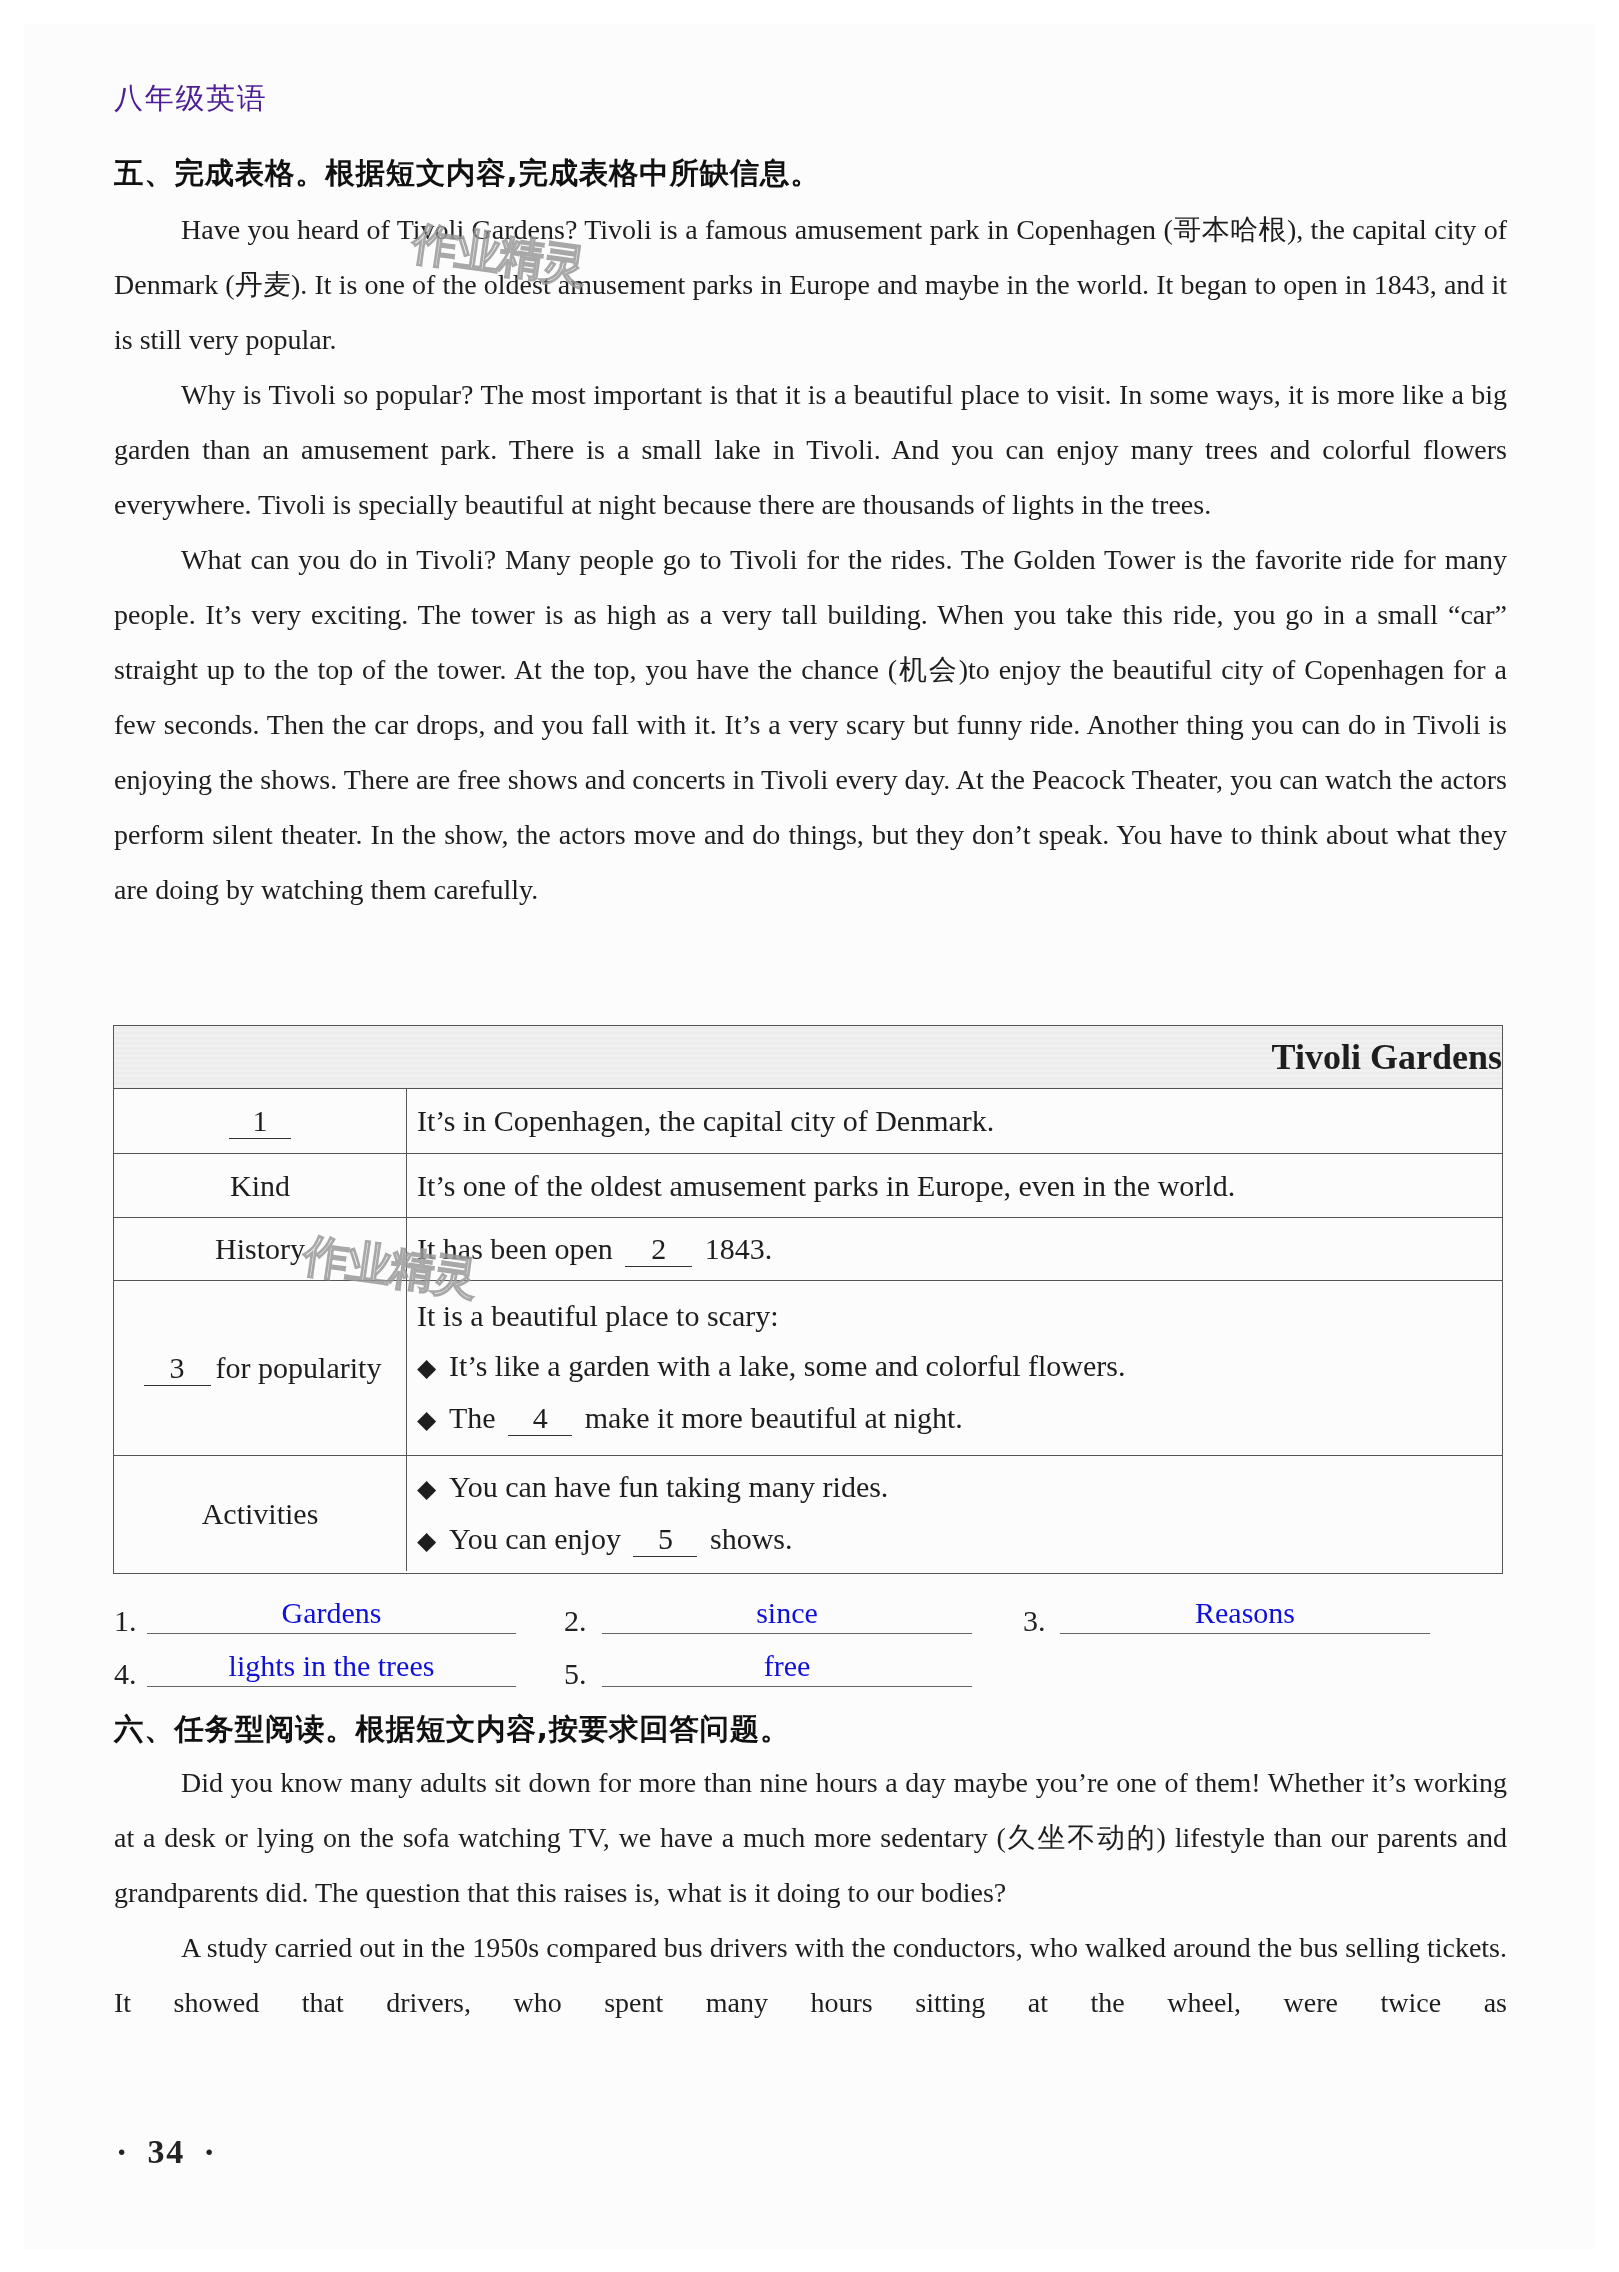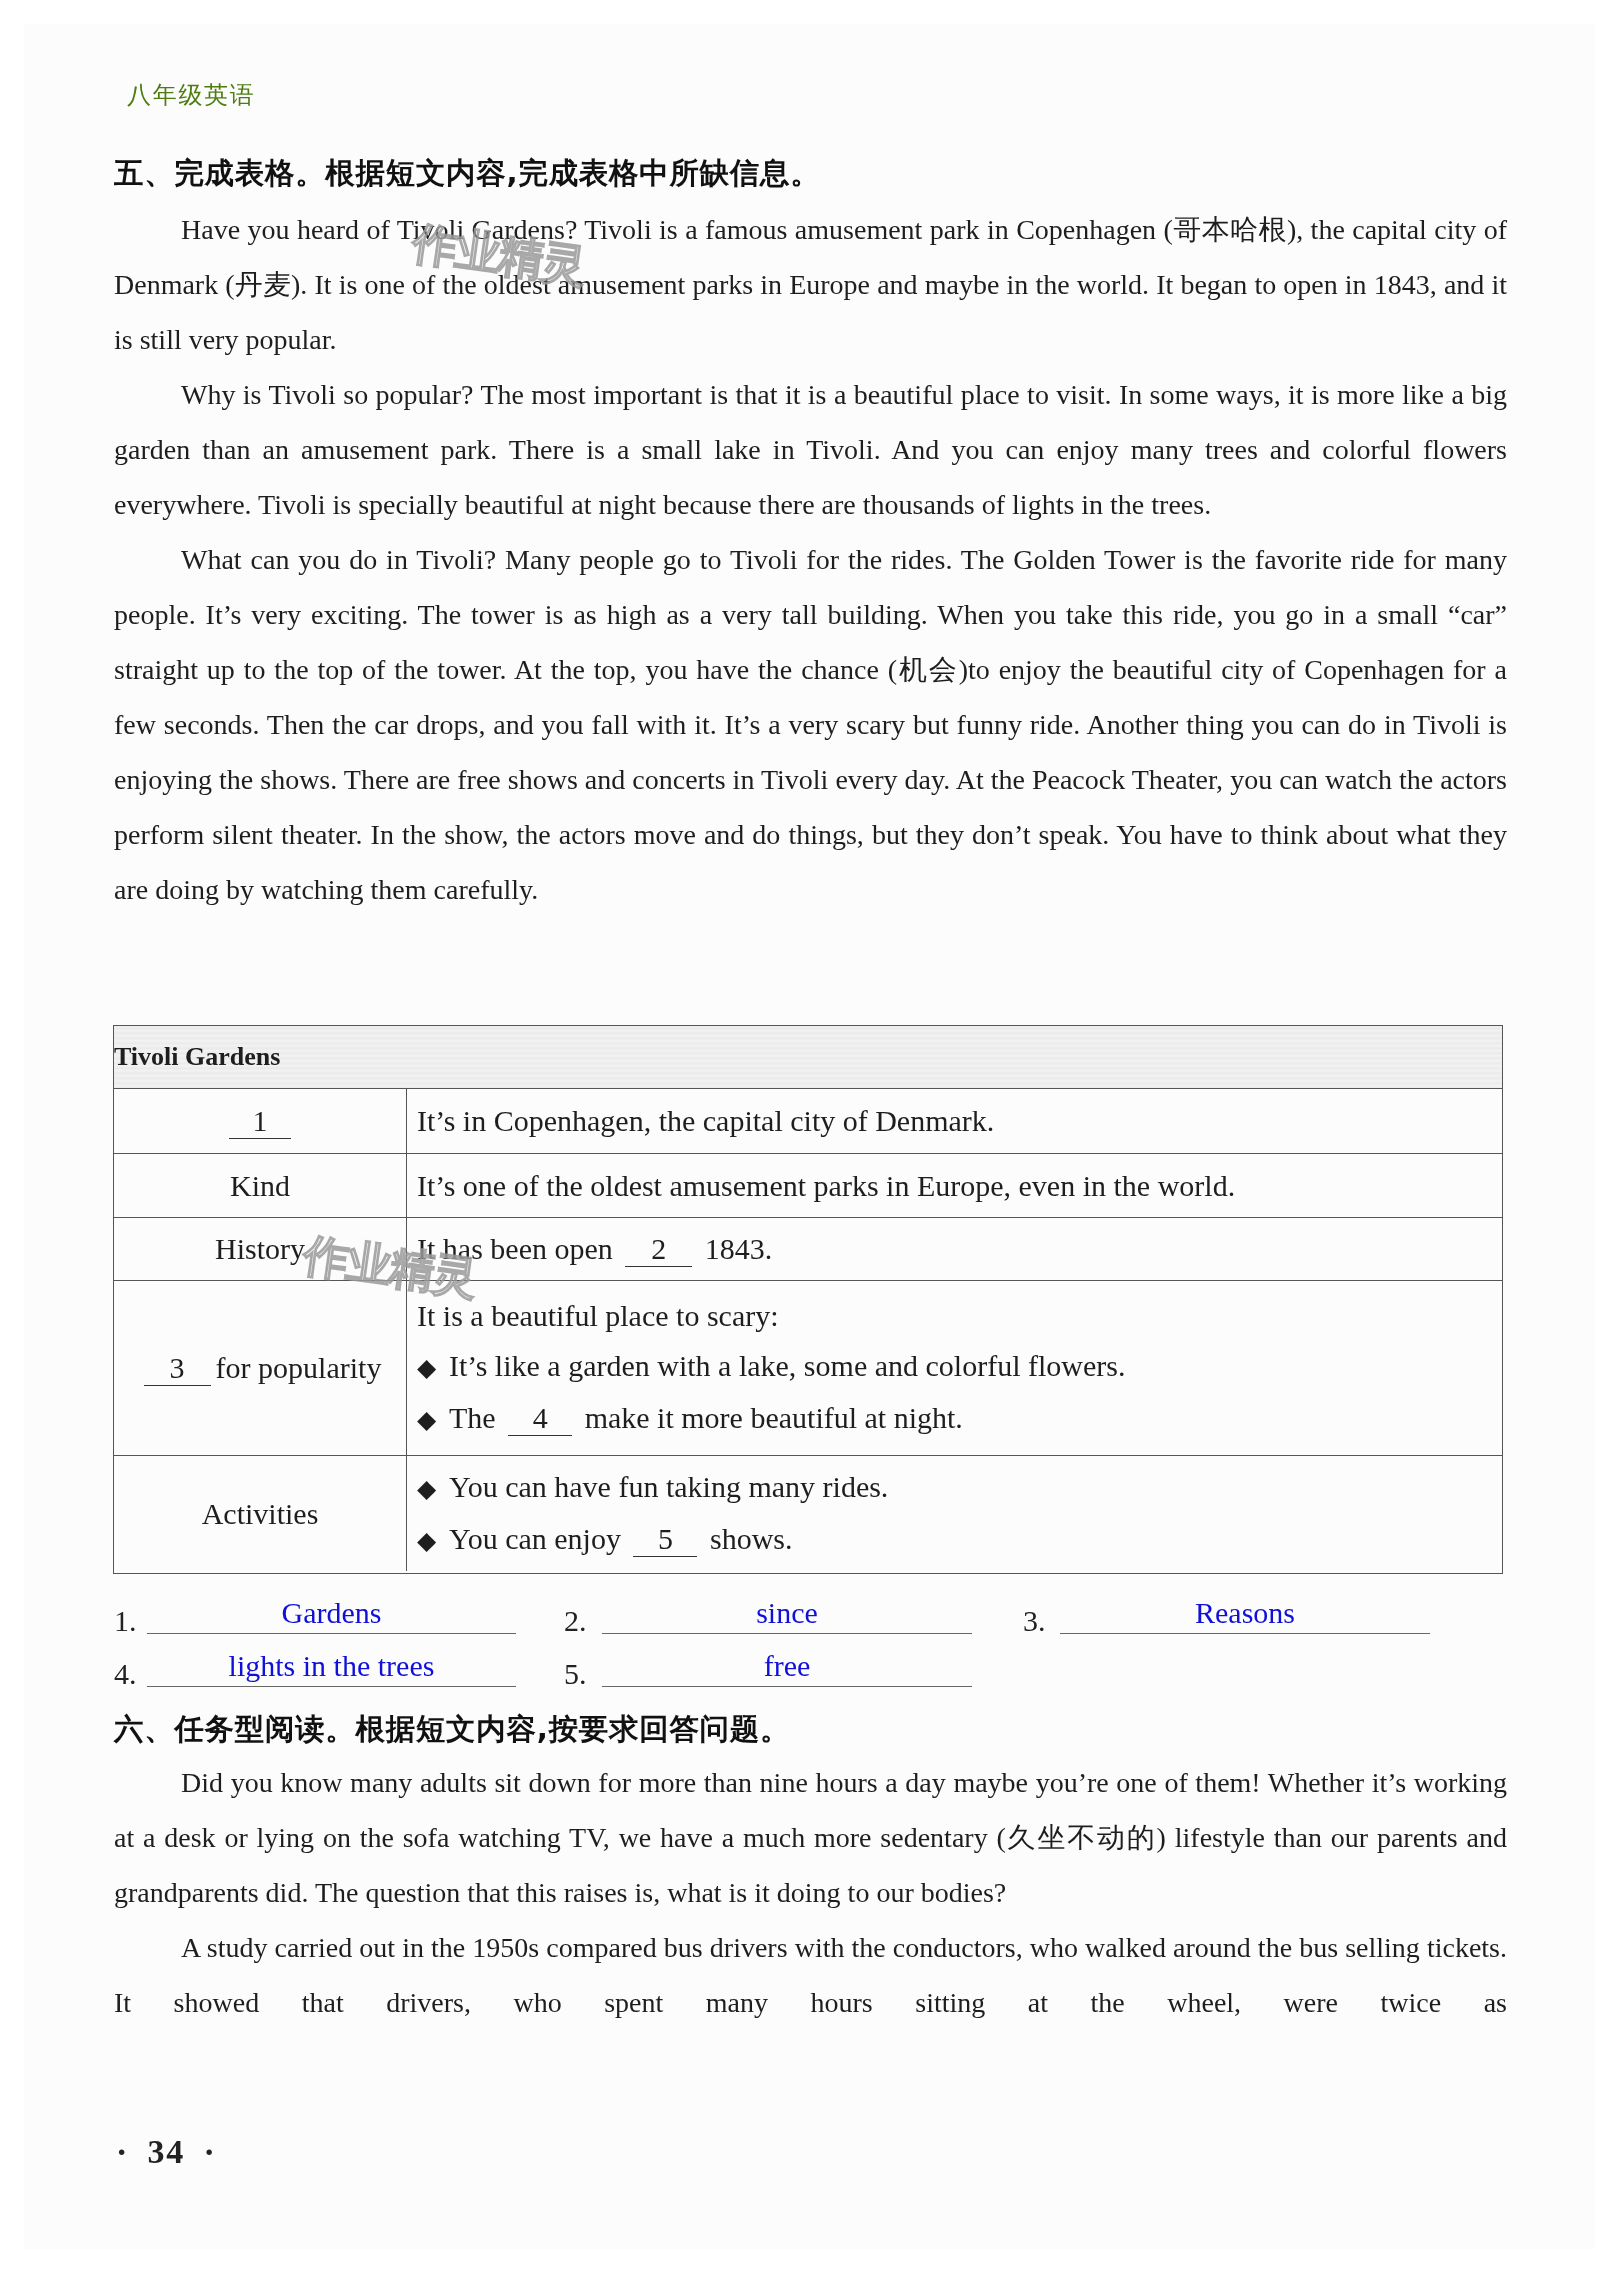--- a/index.html
+++ b/index.html
@@ -8,22 +8,22 @@
     background: #ffffff;
     font-family: "Liberation Serif", "DejaVu Serif", serif;
     color: #1e1e1e;
   }
   .page {
     position: absolute; left: 23.6px; top: 23.6px; width: 1571px; height: 2225px;
     background: #fcfcfc;
   }
   .abs { position: absolute; }
   .running-head {
-    left: 127px; top: 79px; font-size: 24px; letter-spacing: 1.7px;
-    font-family: "DejaVu Sans", sans-serif; font-weight: normal; color: #4d7c0f;
+    left: 114px; top: 79px; font-size: 29px; letter-spacing: 1.7px;
+    font-family: "DejaVu Sans", sans-serif; font-weight: normal; color: #4c1d95;
   }
   .section-heading {
     left: 114px; font-size: 29.4px; font-weight: bold;
     font-family: "DejaVu Sans", sans-serif; color: #111; letter-spacing: 0.8px;
   }
   .para {
     left: 114px; width: 1393px; font-size: 28px; line-height: 55px;
     text-align: justify; text-align-last: left; color: #1e1e1e;
   }
   .para p { margin: 0; text-indent: 67px; }
@@ -36,22 +36,22 @@
   
   .tbl {
     left: 113px; top: 1025px; width: 1390px; height: 549px;
     border: 1.7px solid #555; box-sizing: border-box;
   }
   .tbl-row { position: absolute; left: 0; width: 100%; box-sizing: border-box; border-bottom: 1.7px solid #555; }
   .tbl-row.last { border-bottom: none; }
   .tbl-header {
     top: 0; height: 63px;
     background: repeating-linear-gradient(0deg, #ececec 0px, #f2f2f2 2.5px, #e9e9e9 5px);
-    display: flex; align-items: center; justify-content: flex-start;
-    font-weight: bold; font-size: 26px;
+    display: flex; align-items: center; justify-content: flex-end;
+    font-weight: bold; font-size: 36px;
   }
   .cell-left {
     position: absolute; left: 0; top: 0; bottom: 0; width: 293px;
     border-right: 1.7px solid #555; box-sizing: border-box;
     display: flex; align-items: center; justify-content: center;
     font-size: 30px; text-align: center;
   }
   .cell-right {
     position: absolute; left: 293px; right: 0; top: 0; bottom: 0;
     padding-left: 10px; box-sizing: border-box;

